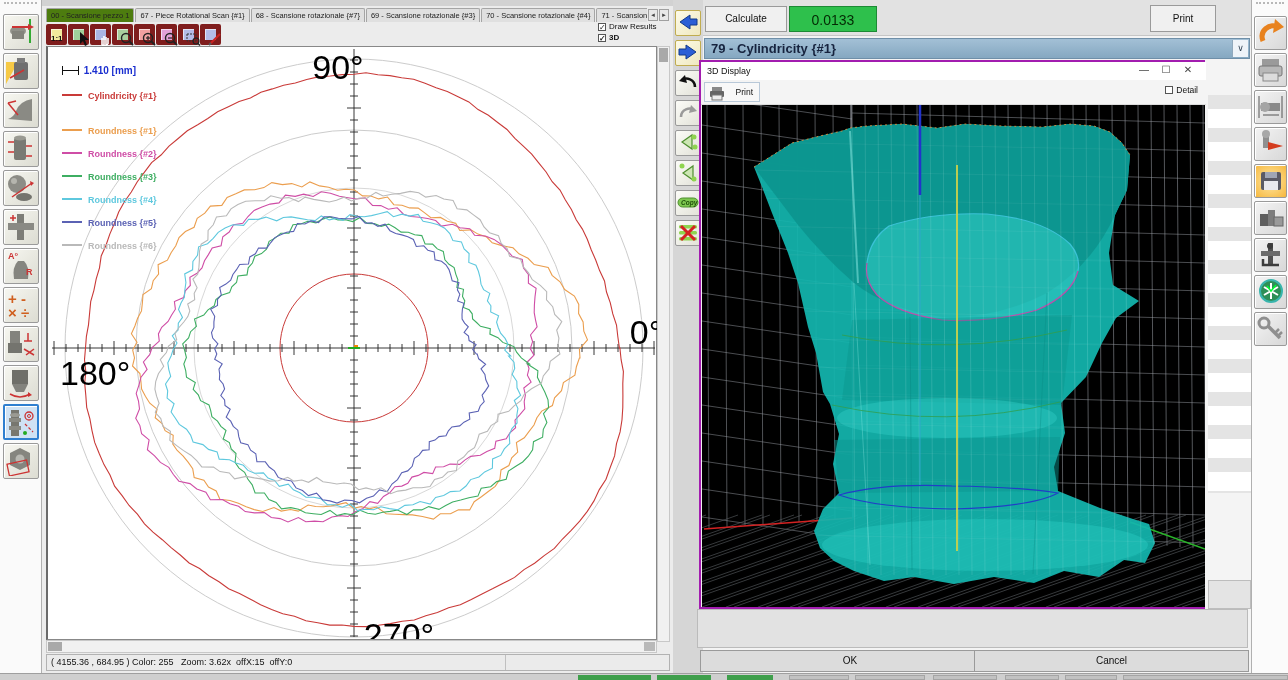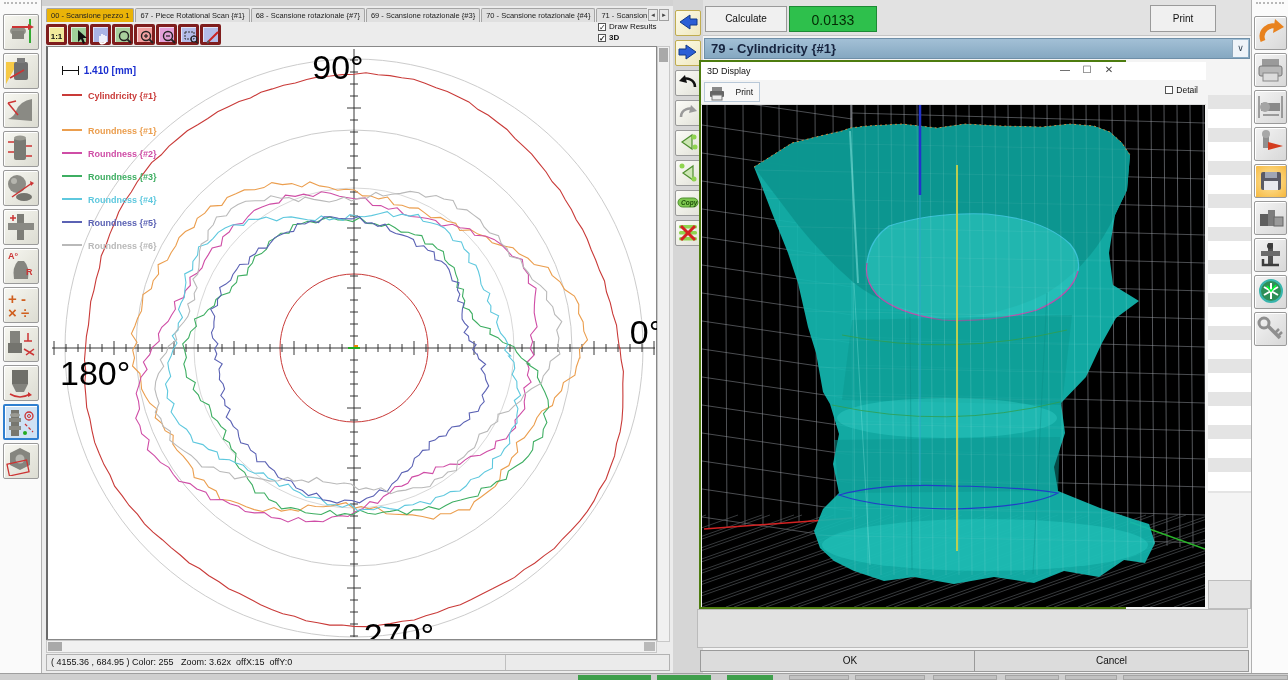--- a/index.html
+++ b/index.html
@@ -8,24 +8,24 @@
   .abs { position:absolute; }
   
   #left-col { left:0; top:0; width:42px; height:673px; background:#fafafa; border-right:1px solid #b0b0b0; }
   .dots { height:6px; margin:2px 4px 0 4px; border-top:2px dotted #b8b8b8; }
   .tbtn { position:absolute; left:3px; width:36px; height:36px; background:linear-gradient(135deg,#f6f6f0,#dedena 90%); background:linear-gradient(135deg,#f7f7f1,#dcdcd2); border:1px solid #9a9a9a; box-shadow:inset 1px 1px 0 #fff; border-radius:2px; }
   .tbtn.sel { border:2px solid #2f7fd0; background:#cfe2f4; }
   
   #plot-win { left:42px; top:6px; width:631px; height:667px; background:#ececec; }
   #tabs { position:absolute; left:4px; top:2px; height:14px; width:601px; white-space:nowrap; overflow:hidden; }
   .tab { display:inline-block; height:14px; line-height:14px; padding:0 4px; font-size:7.5px; color:#222; background:#e0e0e0; border:1px solid #a5a5a5; border-bottom:none; border-radius:2px 2px 0 0; margin-right:1px; vertical-align:top;}
-  .tab.active { background:#eab308; }
+  .tab.active { background:#4d7c0f; }
   .tabscroll { position:absolute; width:10px; height:12px; border:1px solid #a0a0a0; background:#e8e8e8; font-size:6px; line-height:11px; text-align:center; color:#444; }
   #ptools { position:absolute; left:4px; top:17px; height:23px; width:624px; }
-  .pbtn { position:absolute; top:1px; width:21px; height:21px; border:3px solid #7f1d1d; border-radius:2px; box-shadow:inset 1px 1px 0 rgba(255,255,255,.6); font-size:8px; font-weight:bold; text-align:center; line-height:20px; color:#111; }
+  .pbtn { position:absolute; top:1px; width:21px; height:21px; border:5px solid #7f1d1d; border-radius:2px; box-shadow:inset 1px 1px 0 rgba(255,255,255,.6); font-size:8px; font-weight:bold; text-align:center; line-height:20px; color:#111; }
   #pchecks { position:absolute; left:556px; top:15px; width:110px; font-size:8px; color:#111; }
   .chk { height:11px; line-height:11px; }
   .box { display:inline-block; width:8px; height:8px; border:1px solid #555; background:#fff; font-size:8px; line-height:8px; vertical-align:-1px; margin-right:3px; text-align:center; color:#222;}
   #plot-area { position:absolute; left:4px; top:40px; width:611px; height:594px; background:#fff; border:1px solid #888; }
   #vscroll { position:absolute; left:615px; top:40px; width:13px; height:596px; background:#f1f1f1; border:1px solid #c8c8c8; }
   #vthumb { position:absolute; left:1px; top:1px; width:9px; height:14px; background:#a9a9a9; }
   #hscroll { position:absolute; left:4px; top:634px; width:611px; height:13px; background:#f1f1f1; border:1px solid #c8c8c8; }
   #hthumb { position:absolute; left:1px; top:1px; width:14px; height:9px; background:#a9a9a9; }
   #hscroll .arr { position:absolute; right:1px; top:1px; width:11px; height:9px; background:#b9b9b9; }
   #statusbar { position:absolute; left:4px; top:648px; width:624px; height:17px; background:#ebebeb; border:1px solid #b2b2b2; font-size:9px; color:#111; line-height:15px; padding-left:4px; white-space:pre; }
@@ -49,21 +49,21 @@
   #print-btn { left:447px; top:5px; width:66px; height:27px; line-height:25px; }
   #dropdown { position:absolute; left:1px; top:38px; width:546px; height:21px; background:linear-gradient(180deg,#a3c0d6,#85a8c1); border:1px solid #6f8fa8; }
   #dropdown .lbl { font-size:13px; font-weight:bold; color:#16233e; line-height:19px; padding-left:6px; }
   #dd-chev { position:absolute; right:1px; top:1px; width:16px; height:17px; background:#eef3f8; border-left:1px solid #8fa8bc; text-align:center; font-size:9px; color:#345; line-height:17px;}
   #stripes { position:absolute; left:505px; top:95px; width:43px; height:398px; background:repeating-linear-gradient(180deg,#e4e4e4 0 14px,#ffffff 14px 33px); }
   #graybox { position:absolute; left:505px; top:580px; width:43px; height:29px; background:#e4e4e4; border:1px solid #bdbdbd; }
   #rp-band { position:absolute; left:-6px; top:609px; width:551px; height:39px; background:#e2e2e2; border:1px solid #bbb; }
   #ok-btn { left:-3px; top:650px; width:300px; height:22px; line-height:20px; background:#dcdcdc; }
   #cancel-btn { left:271px; top:650px; width:275px; height:22px; line-height:20px; background:#dcdcdc; }
   
-  #win3d { left:699px; top:60px; width:427px; height:549px; background:#f0f0f0; border:2px solid #4d7c0f; }
+  #win3d { left:699px; top:60px; width:506px; height:549px; background:#f0f0f0; border:2px solid #a21caf; }
   #w3-title { position:absolute; left:0; top:0; width:505px; height:18px; background:#ffffff; font-size:9px; color:#111; line-height:18px; padding-left:6px; }
   .w3ctl { position:absolute; top:0; width:22px; height:18px; text-align:center; font-size:10px; color:#444; line-height:16px; }
   #w3-tools { position:absolute; left:0; top:18px; width:505px; height:25px; background:#f4f4f4; border-bottom:1px solid #dcdcdc; }
   #w3-print { position:absolute; left:3px; top:2px; width:56px; height:20px; background:#f8f8f8; border:1px solid #b8c8d8; font-size:8.5px; color:#111; line-height:18px; text-align:right; padding-right:6px;}
   #w3-detail { position:absolute; right:8px; top:5px; font-size:8.5px; color:#111; }
   #w3-view { position:absolute; left:1px; top:43px; width:503px; height:502px; background:#000; }
   
   #right-col { left:1251px; top:0; width:37px; height:673px; background:#fbfbfb; border-left:1px solid #b0b0b0; }
   .rtbtn { position:absolute; left:2px; width:33px; height:34px; background:linear-gradient(135deg,#f4f4f4,#d8d8d8); border:1px solid #9a9a9a; border-radius:2px; box-shadow:inset 1px 1px 0 #fff;}
   .rtbtn.hl { background:radial-gradient(circle,#ffe9a8,#f6b73c); }

